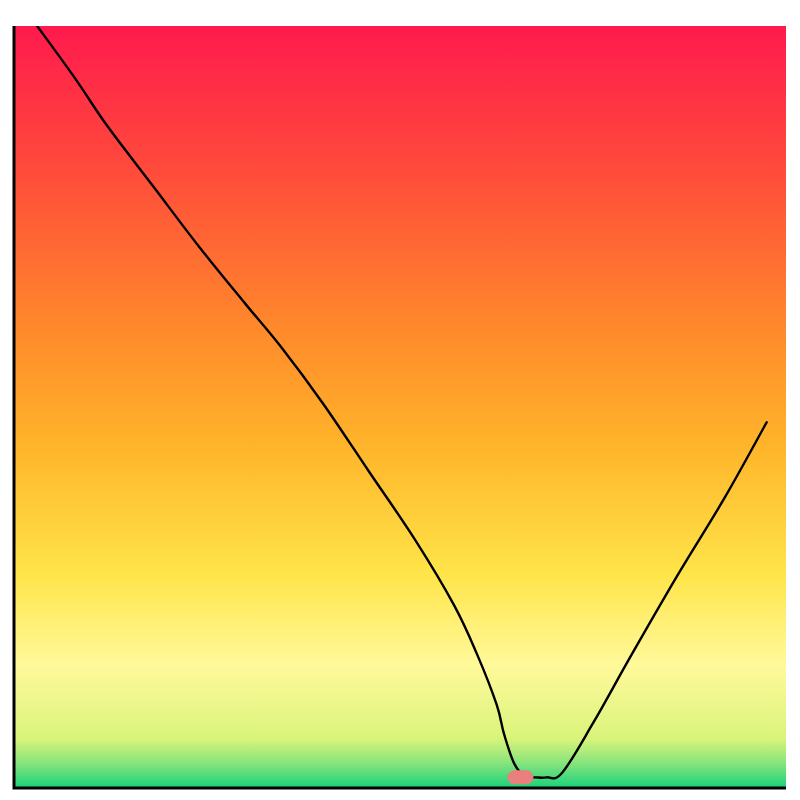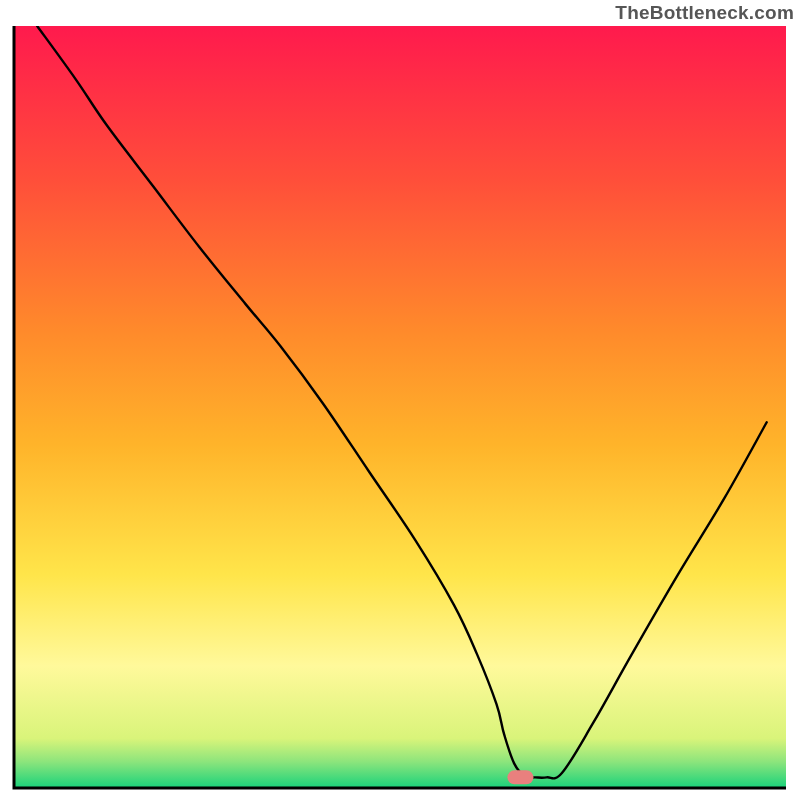--- a/index.html
+++ b/index.html
@@ -28,21 +28,20 @@
   svg {
     position: absolute;
     left: 0;
     top: 0;
   }
 </style>
 </head>
 <body>
 
 <div class="wrap">
-  <div class="attribution">TheBottleneck.com</div>
 
   <svg id="chart-svg" width="800" height="800" viewBox="0 0 800 800">
     <defs>
       <linearGradient id="bg-grad" x1="0" y1="0" x2="0" y2="1">
           <stop offset="0%" stop-color="#ff1a4d"></stop>
           <stop offset="20%" stop-color="#ff4e3a"></stop>
           <stop offset="40%" stop-color="#ff8a2b"></stop>
           <stop offset="55.00000000000001%" stop-color="#ffb42a"></stop>
           <stop offset="72%" stop-color="#ffe54a"></stop>
           <stop offset="84%" stop-color="#fff99b"></stop>

